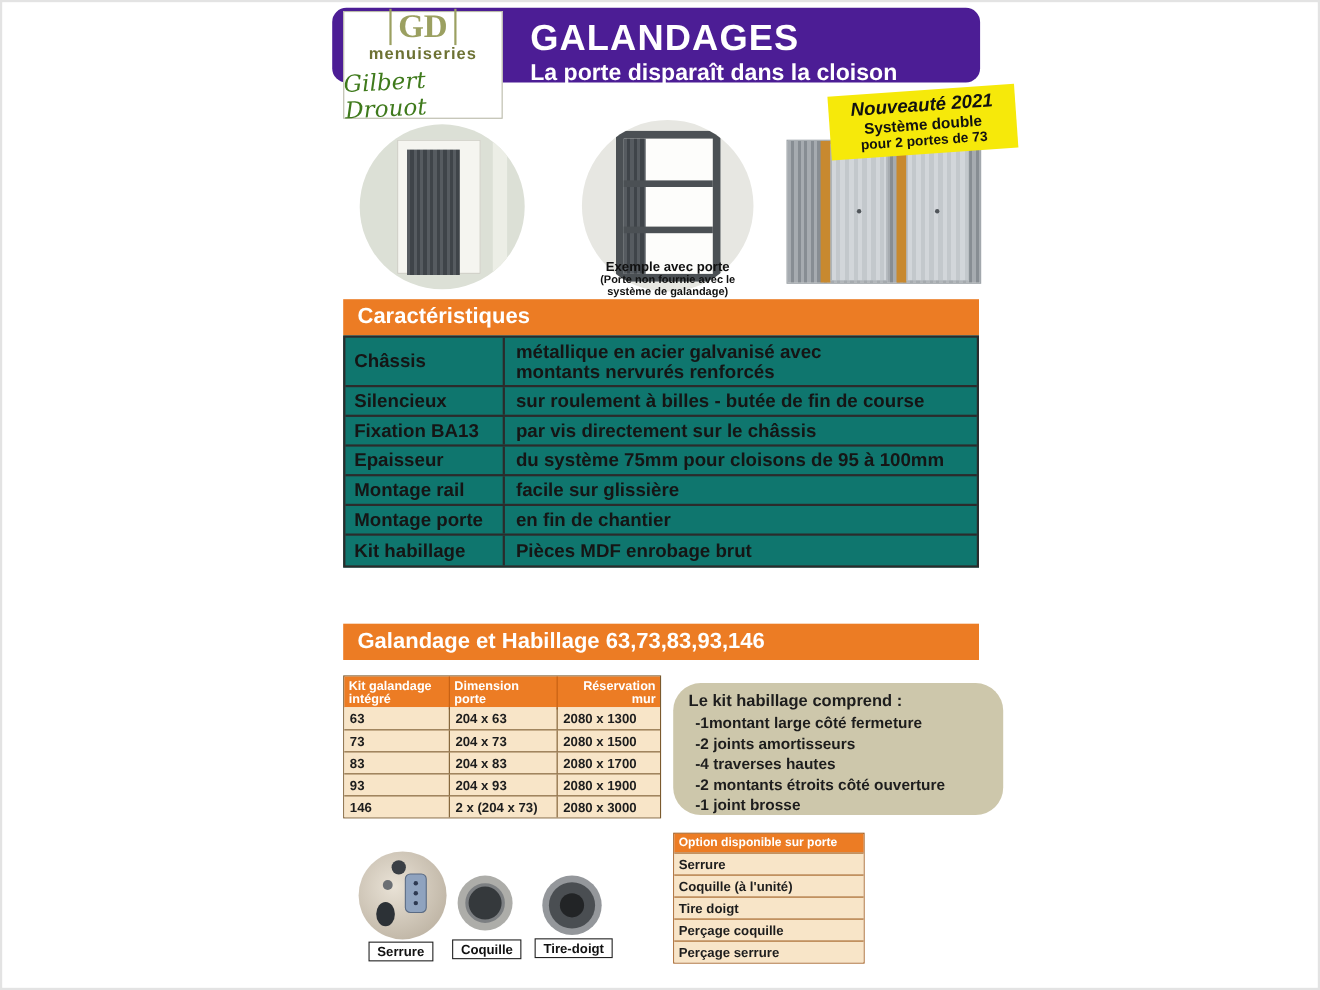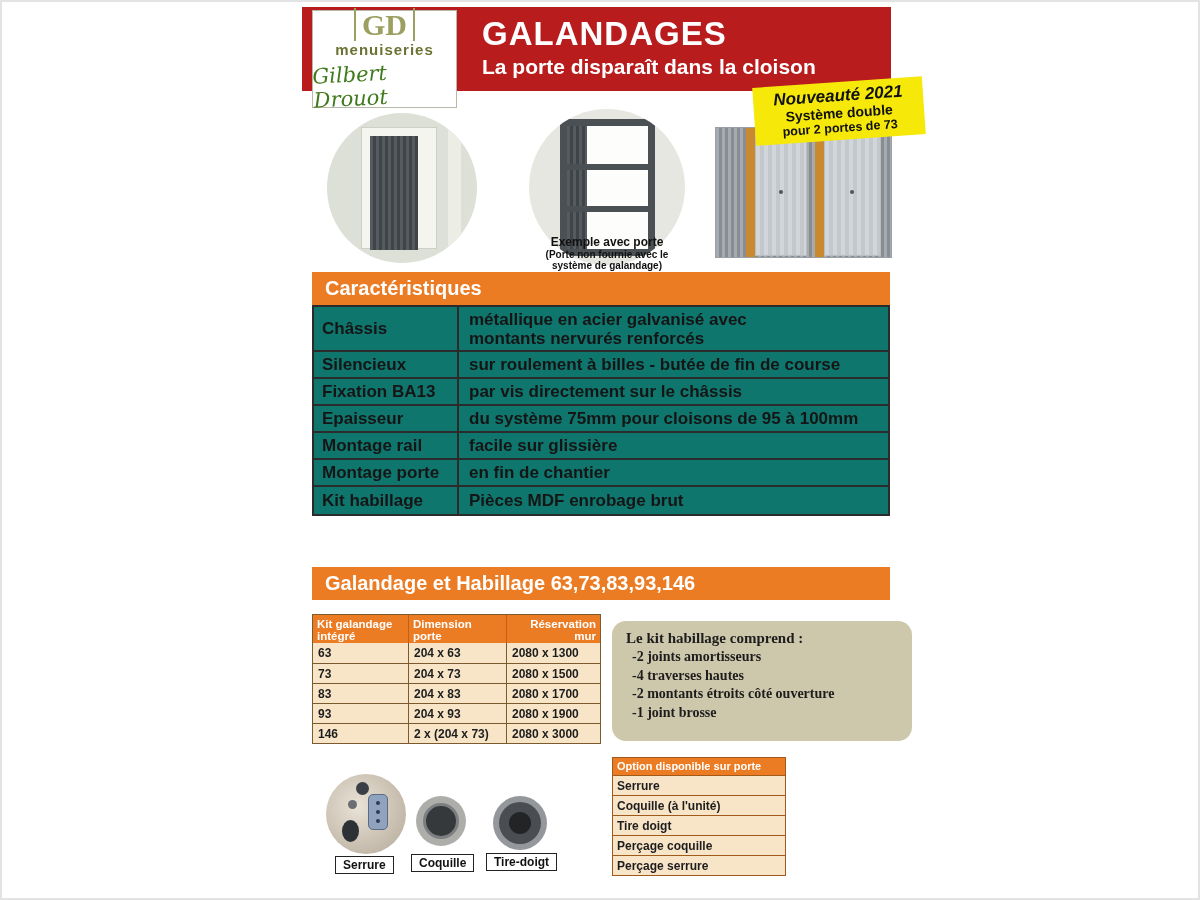--- a/index.html
+++ b/index.html
@@ -3,21 +3,21 @@
 <meta charset="utf-8">
 <style>
   * { box-sizing: border-box; }
   body { margin:0; background:#f4f4f4; }
   .page {
     position:relative; width:1200px; height:900px; background:#ffffff;
     font-family:"Liberation Sans", sans-serif; overflow:hidden;
     border:2px solid #e3e3e3;
   }
   
-  .band { position:absolute; left:300px; top:5px; width:589px; height:84px; background:#b91c1c; }
+  .band { position:absolute; left:300px; top:5px; width:589px; height:68px; background:#4c1d95;border-radius:13px; }
   .page-title { position:absolute; left:180px; top:8px; color:#fff; font-size:33px; font-weight:bold; letter-spacing:1px; }
   .page-subtitle { position:absolute; left:180px; top:48px; color:#fff; font-size:21px; font-weight:600; }
   .logo { position:absolute; left:310px; top:8px; width:145px; height:98px; background:#fff; border:1px solid #b9b9a9;
           display:flex; flex-direction:column; align-items:center; justify-content:center; }
   .logo-gd { font-family:"Liberation Serif", serif; font-size:30px; font-weight:bold; color:#9ba061; line-height:1; }
   .logo-gd span { border-left:2px solid #9ba061; border-right:2px solid #9ba061; padding:0 6px; }
   .logo-men { font-size:15px; font-weight:bold; color:#6d7233; letter-spacing:1px; margin-top:1px; }
   .logo-sig { font-family:"DejaVu Serif", serif; font-style:italic; font-size:21px; color:#3f7a1c; transform:rotate(-3deg); margin-top:3px; }
   .badge { position:absolute; left:752px; top:80px; width:170px; background:#f6e90a; transform:rotate(-4deg);
            text-align:center; padding:4px 4px 5px; color:#111; z-index:5; }
@@ -63,21 +63,21 @@
   .kit-head { display:grid; grid-template-columns:96px 98px 93px; background:#ec7c24; height:28px; }
   .kit-head div { color:#fff; font-size:11.5px; font-weight:bold; line-height:12px; padding:3px 4px;
                   display:flex; align-items:center; border-right:1px solid #c55f12; }
   .kit-head div:last-child { border-right:none;text-align:right; }
   .kit-row { display:grid; grid-template-columns:96px 98px 93px; height:20px; background:#f8e5c8; border-top:1px solid #7b5a2e; }
   .kit-row div { font-size:12px; font-weight:bold; color:#1d1d1d; padding-left:5px; display:flex; align-items:center;
                  border-right:1px solid #7b5a2e; }
   .kit-row div:last-child { border-right:none; }
   
   .kit-box { position:absolute; left:610px; top:619px; width:300px; height:120px; background:#cdc7ab;
-             border-radius:14px; padding:7px 14px; color:#1d1d1d;font-family:Liberation Serif, serif; }
+             border-radius:25px; padding:7px 14px; color:#1d1d1d; }
   .kit-box-title { font-size:15px; font-weight:bold; line-height:20px; }
   .kit-box-item { font-size:14px; font-weight:bold; line-height:18.5px; padding-left:6px; }
   
   .hw-circle { position:absolute; border-radius:50%; }
   .hw1 { left:324px; top:772px; width:80px; height:80px; background:radial-gradient(circle at 40% 40%, #e9e2d6, #b3a897); }
   .srr-plate { position:absolute; left:42px; top:20px; width:20px; height:36px; background:#8fa3bf; border:1px solid #5a6b84; border-radius:5px; }
   .srr-dots { position:absolute; left:50px; top:27px; width:4px; height:4px; border-radius:50%; background:#2e3a52;
               box-shadow:0 9px 0 #2e3a52, 0 18px 0 #2e3a52; }
   .srr-cyl { position:absolute; left:30px; top:8px; width:13px; height:13px; border-radius:50%; background:#3a3f45; }
   .srr-knob { position:absolute; left:16px; top:46px; width:17px; height:22px; border-radius:50%; background:#2c3136; }
@@ -211,20 +211,21 @@
     </div>
     <div class="kit-row">
       <div>146</div>
       <div>2 x (204 x 73)</div>
       <div>2080 x 3000</div>
     </div>
   </div>
 
   <div class="kit-box">
     <div class="kit-box-title">Le kit habillage comprend :</div>
+    <div class="kit-box-item">-1montant large côté fermeture</div>
     <div class="kit-box-item">-2 joints amortisseurs</div>
     <div class="kit-box-item">-4 traverses hautes</div>
     <div class="kit-box-item">-2 montants étroits côté ouverture</div>
     <div class="kit-box-item">-1 joint brosse</div>
   </div>
 
   <div class="hw-circle hw1">
     <div class="srr-cyl"></div>
     <div class="srr-plate"></div>
     <div class="srr-dots"></div>

